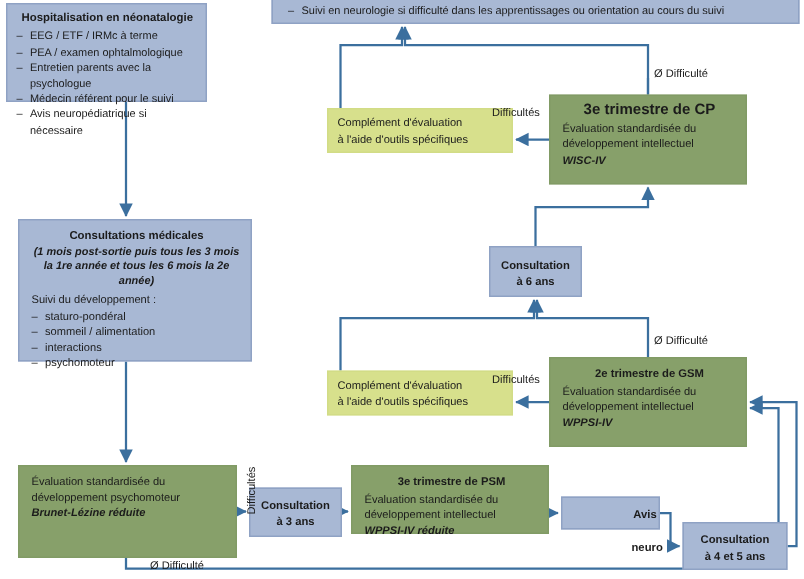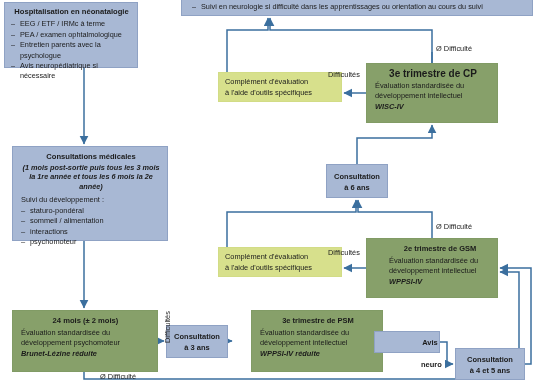--- a/index.html
+++ b/index.html
@@ -35,28 +35,28 @@
 
   #consmed{left:12px;top:146px;width:156px;height:95px;padding:5px 6px 0 8px;font-size:7.4px;line-height:10.6px;}
   #consmed .ttl{font-size:7.6px;}
   #consmed .sub{font-size:7.3px;line-height:9.8px;margin-bottom:3px;}
 
   #m24{left:12px;top:310px;width:146px;height:62px;padding:5px 7px 0 8px;font-size:7.4px;line-height:10.6px;}
   #m24 .ttl{font-size:7.6px;margin-bottom:1px;}
 
   #cons3{left:166px;top:325px;width:62px;height:33px;font-size:7.5px;line-height:11px;padding-top:5px;}
 
-  #psm{left:234px;top:310px;width:132px;height:62px;padding:5px 6px 0 8px;font-size:7.4px;line-height:10.6px;margin-left:17px;}
+  #psm{left:234px;top:310px;width:132px;height:46px;padding:5px 6px 0 8px;font-size:7.4px;line-height:10.6px;}
   #psm .ttl{font-size:7.5px;margin-bottom:1px;}
 
   #avisneuro{left:374px;top:331px;width:66px;height:22px;font-size:7.5px;line-height:22px;padding-left:46px;}
 
   #cons45{left:455px;top:348px;width:70px;height:32px;font-size:7.5px;line-height:11px;padding-top:5px;}
 
-  #gsm{left:366px;top:238px;width:132px;height:60px;padding:5px 6px 0 22px;font-size:7.4px;line-height:10.6px;}
+  #gsm{left:366px;top:238px;width:132px;height:60px;padding:5px 6px 0 8px;font-size:7.4px;line-height:10.6px;}
   #gsm .ttl{font-size:7.5px;margin-bottom:1px;}
 
   #compl2{left:218px;top:247px;width:124px;height:30px;padding:4px 5px 0 6px;font-size:7.4px;line-height:10.6px;}
 
   #cons6{left:326px;top:164px;width:62px;height:34px;font-size:7.5px;line-height:11px;padding-top:6px;}
 
   #cp{left:366px;top:63px;width:132px;height:60px;padding:5px 6px 0 8px;font-size:7.4px;line-height:10.6px;}
   #cp .ttl{font-size:10px;margin-bottom:1px;}
 
   #compl1{left:218px;top:72px;width:124px;height:30px;padding:4px 5px 0 6px;font-size:7.4px;line-height:10.6px;}
@@ -118,20 +118,21 @@
       <path d="M432,63 L432,52"></path>
     </g>
   </svg>
 
   <div class="node blue" id="hospit">
     <span class="ttl">Hospitalisation en néonatalogie</span>
     <ul class="dash">
       <li>EEG / ETF / IRMc à terme</li>
       <li>PEA / examen ophtalmologique</li>
       <li>Entretien parents avec la psychologue</li>
+      <li>Médecin référent pour le suivi</li>
       <li>Avis neuropédiatrique si nécessaire</li>
     </ul>
   </div>
 
   <div class="node blue" id="topbar">
     <ul class="dash">
       <li>Dernière consultation en néonatalogie</li>
       <li>Suivi en neurologie si difficulté dans les apprentissages ou orientation au cours du suivi</li>
     </ul>
   </div>
@@ -143,21 +144,20 @@
     <div>Suivi du développement :</div>
     <ul class="dash">
       <li>staturo-pondéral</li>
       <li>sommeil / alimentation</li>
       <li>interactions</li>
       <li>psychomoteur</li>
     </ul>
   </div>
 
   <div class="node green" id="m24">
-    <span class="ttl">24 mois (± 2 mois)</span>
     <div>Évaluation standardisée du</div>
     <div>développement psychomoteur</div>
     <div class="bi">Brunet-Lézine réduite</div>
   </div>
 
   <div class="node blue ctr" id="cons3">
     <div style="font-weight:bold;">Consultation</div>
     <div style="font-weight:bold;">à 3 ans</div>
   </div>
 

